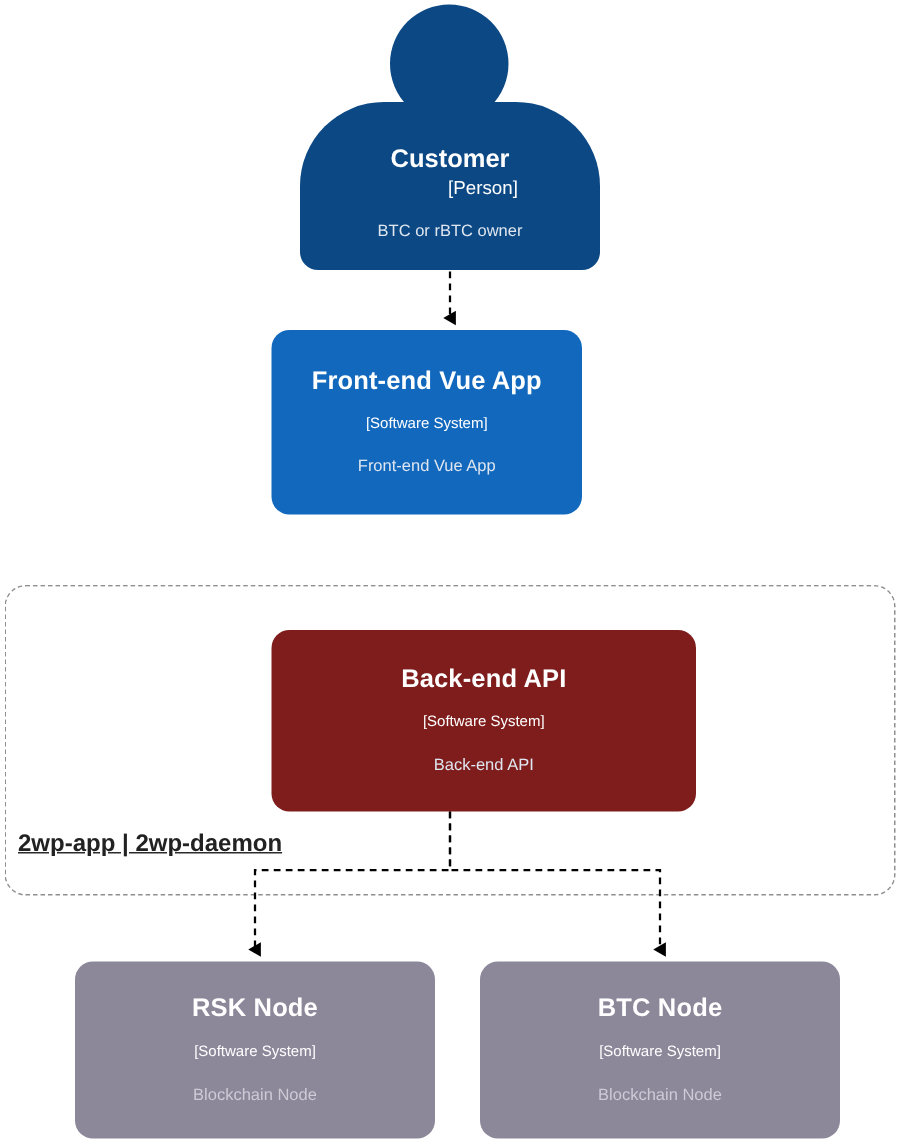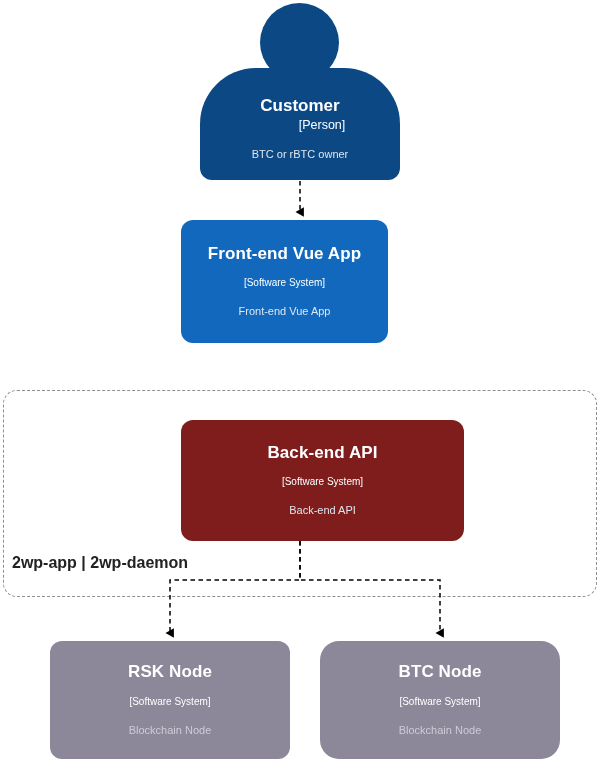--- a/index.html
+++ b/index.html
@@ -106,20 +106,21 @@
     border: 1.4px dashed #8f8f8f;
     border-radius: 14px;
     background: transparent;
   }
   #boundary-label {
     position: absolute;
     left: 12px;
     top: 554px;
     text-align: right;
     color: #2b2b2b;
+    text-decoration: underline;
   }
   #boundary-label .b-title {
     font-size: 16px;
     font-weight: bold;
     line-height: 1.15;
     color: #222222;
   }
   #boundary-label .b-sub {
     font-size: 10.5px;
     line-height: 1.2;
@@ -187,19 +188,19 @@
     <div class="subtitle">[Software System]</div>
     <div class="desc">Back-end API</div>
   </div>
 
   <div class="node muted" style="left:50px; top:641px; width:240px; height:118px; background:#8C8799;">
     <div class="title">RSK Node</div>
     <div class="subtitle">[Software System]</div>
     <div class="desc">Blockchain Node</div>
   </div>
 
-  <div class="node muted" style="left:320px; top:641px; width:240px; height:118px; background:#8C8799;border-radius:19px;">
+  <div class="node muted" style="left:320px; top:641px; width:240px; height:118px; background:#8C8799;">
     <div class="title">BTC Node</div>
     <div class="subtitle">[Software System]</div>
     <div class="desc">Blockchain Node</div>
   </div>
 
 </div>
 
 </body></html>

